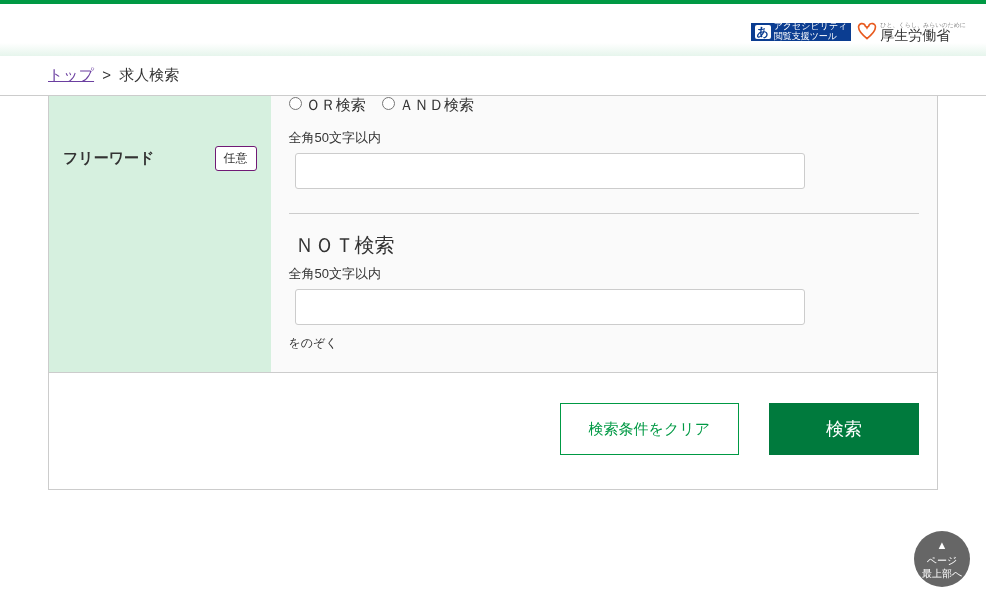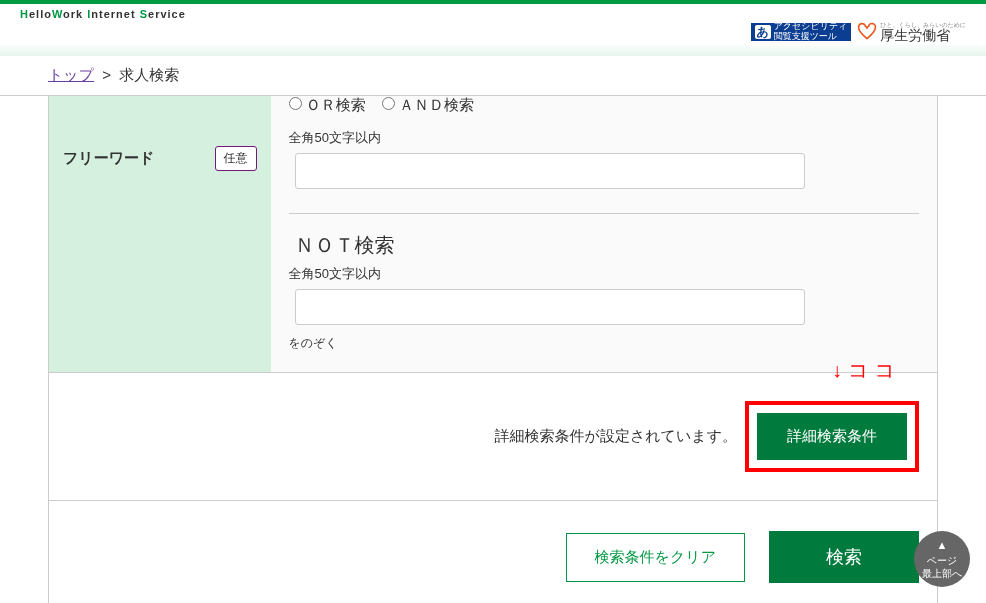--- a/index.html
+++ b/index.html
@@ -226,22 +226,21 @@
       letter-spacing: 6px;
     }
     .action-row td {
       padding: 30px 18px 34px 18px;
       background: #fff;
       border-bottom: 1px solid #ccc;
     }
     .action-inner {
       display: flex;
       justify-content: flex-end;
-      gap: 24px;
-      align-items: center;
+      gap: 30px;
     }
     .btn-clear {
       background: #fff;
       color: #009944;
       border: 1px solid #009944;
       padding: 14px 28px;
       font-size: 15px;
       cursor: pointer;
       min-width: 158px;
     }
@@ -275,23 +274,20 @@
       font-size: 11px;
       margin-bottom: 1px;
     }
   </style>
 </head>
 <body>
 
 <div class="top-bar"></div>
 
 <div class="header">
-  <div class="brand-sub">
-    <span class="h">H</span><span>ello</span><span class="h">W</span><span>ork </span><span class="h">I</span><span>nternet </span><span class="h">S</span><span>ervice</span>
-  </div>
 
   <div class="header-badges">
     <span class="badge-access">
       <span class="icon-box">あ</span>
       <span style="display:flex;flex-direction:column;line-height:1.1;">
         <span>アクセシビリティ</span>
         <span>閲覧支援ツール</span>
       </span>
     </span>
     <span class="mhlw-logo">
@@ -341,33 +337,20 @@
         </div>
         <hr class="section-divider">
         <div class="not-label">ＮＯＴ検索</div>
         <div class="field-block">
           <div class="field-hint">全角50文字以内</div>
           <input type="text" class="text-input" style="">
           <div class="suffix-text">をのぞく</div>
         </div>
       </td>
     </tr>
-    <tr class="detail-row">
-      <td colspan="2">
-        <div class="detail-inner">
-          <div class="annotation">
-            <span>↓ココ</span>
-          </div>
-          <span class="detail-msg">詳細検索条件が設定されています。</span>
-          <span class="red-frame">
-            <button class="btn-detail">詳細検索条件</button>
-          </span>
-        </div>
-      </td>
-    </tr>
     <tr class="action-row">
       <td colspan="2">
         <div class="action-inner">
           <button class="btn-clear">検索条件をクリア</button>
           <button class="btn-search">検索</button>
         </div>
       </td>
     </tr>
   </tbody>
     </table>

